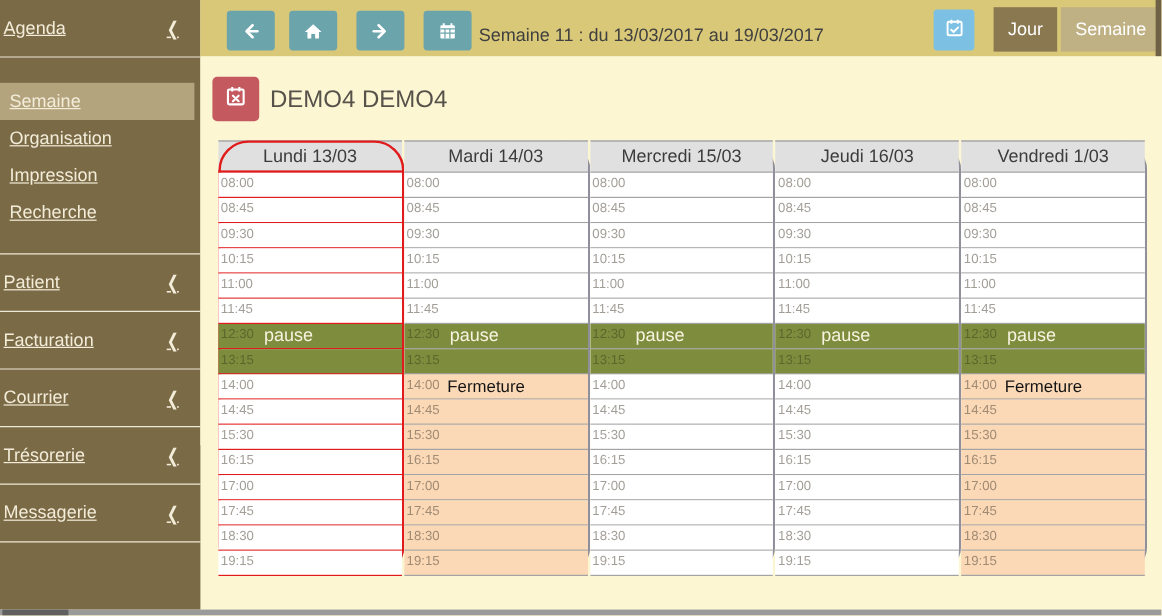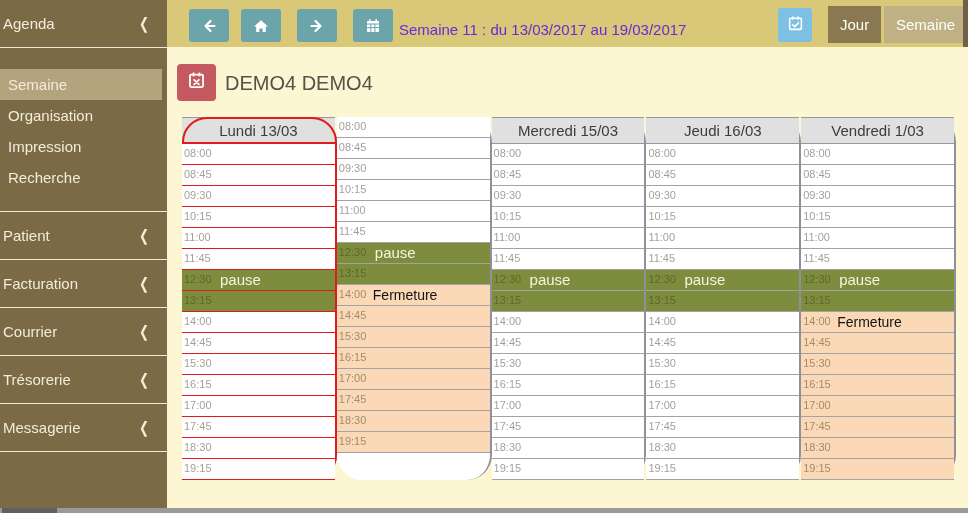--- a/index.html
+++ b/index.html
@@ -6,21 +6,21 @@
   html, body { width: 968px; height: 513px; overflow: hidden; }
   body {
     position: relative;
     font-family: "Liberation Sans", "DejaVu Sans", sans-serif;
     background: var(--main-bg, #fcf6d3);
   }
 
   
   .sidebar {
     position: absolute; left: 0; top: 0; width: 167px; height: 508px;
-    background: var(--sidebar-bg, #7a6a46); color: #f2ecd9;
+    background: var(--sidebar-bg, #7a6a46); color: #f2ecd9; text-decoration: underline;
   }
   .side-row {
     height: 48px; display: flex; align-items: center; justify-content: space-between;
     padding: 0 18px 0 3px; font-size: 15px;
     border-bottom: 1px solid rgba(250,246,230,0.9); cursor: pointer;
   }
   .chev { font-size: 12px; color: #f2ecd9; transform: scaleY(1.3); }
   .submenu { padding: 21px 0 18px; border-bottom: 1px solid rgba(250,246,230,0.9); }
   .submenu-item {
     height: 31px; line-height: 31px; padding-left: 8px; font-size: 15px; cursor: pointer;
@@ -33,21 +33,21 @@
     background: var(--topbar-bg, #d9c878);
   }
   .nav-btn {
     position: absolute; top: 9px; width: 40px; height: 33px; border: none; border-radius: 3px;
     background: var(--teal-button, #6ba4ab); display: flex; align-items: center; justify-content: center;
     cursor: pointer;
   }
   .nav-btn svg { display: block; }
   .week-label {
     position: absolute; left: 232px; top: 0; height: 58px; display: flex; align-items: center;
-    font-size: 15px; color: #6d28d9;
+    font-size: 15px; color: #404040;
   }
   .btn-blue {
     position: absolute; left: 611px; top: 8px; width: 34px; height: 34px; border: none; border-radius: 3px;
     background: var(--blue-button, #7cc0e4); display: flex; align-items: center; justify-content: center;
     cursor: pointer;
   }
   .btn-view {
     position: absolute; top: 6px; height: 37px; border: none; color: #fff; font-size: 15px;
     font-family: inherit; cursor: pointer; padding: 0 12px;
   }
@@ -244,20 +244,21 @@
           <span class="slot-time">17:45</span>
         </div>
         <div class="slot open">
           <span class="slot-time">18:30</span>
         </div>
         <div class="slot open">
           <span class="slot-time">19:15</span>
         </div>
       </div>
       <div class="day-col">
+        <div class="day-header">Mardi 14/03</div>
         <div class="slot open">
           <span class="slot-time">08:00</span>
         </div>
         <div class="slot open">
           <span class="slot-time">08:45</span>
         </div>
         <div class="slot open">
           <span class="slot-time">09:30</span>
         </div>
         <div class="slot open">

